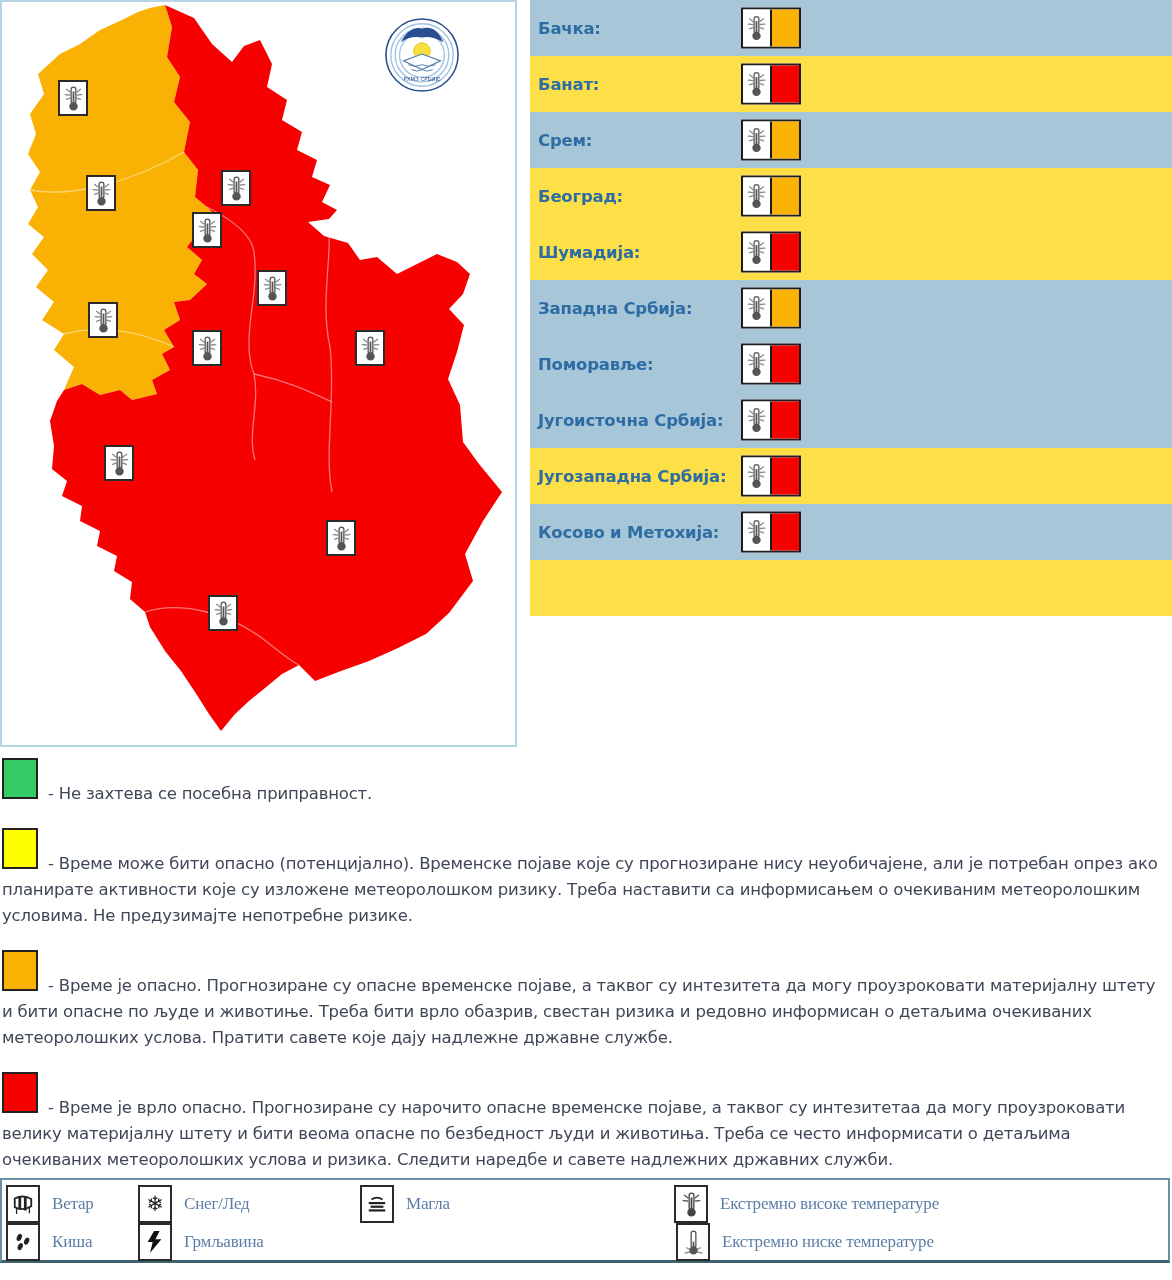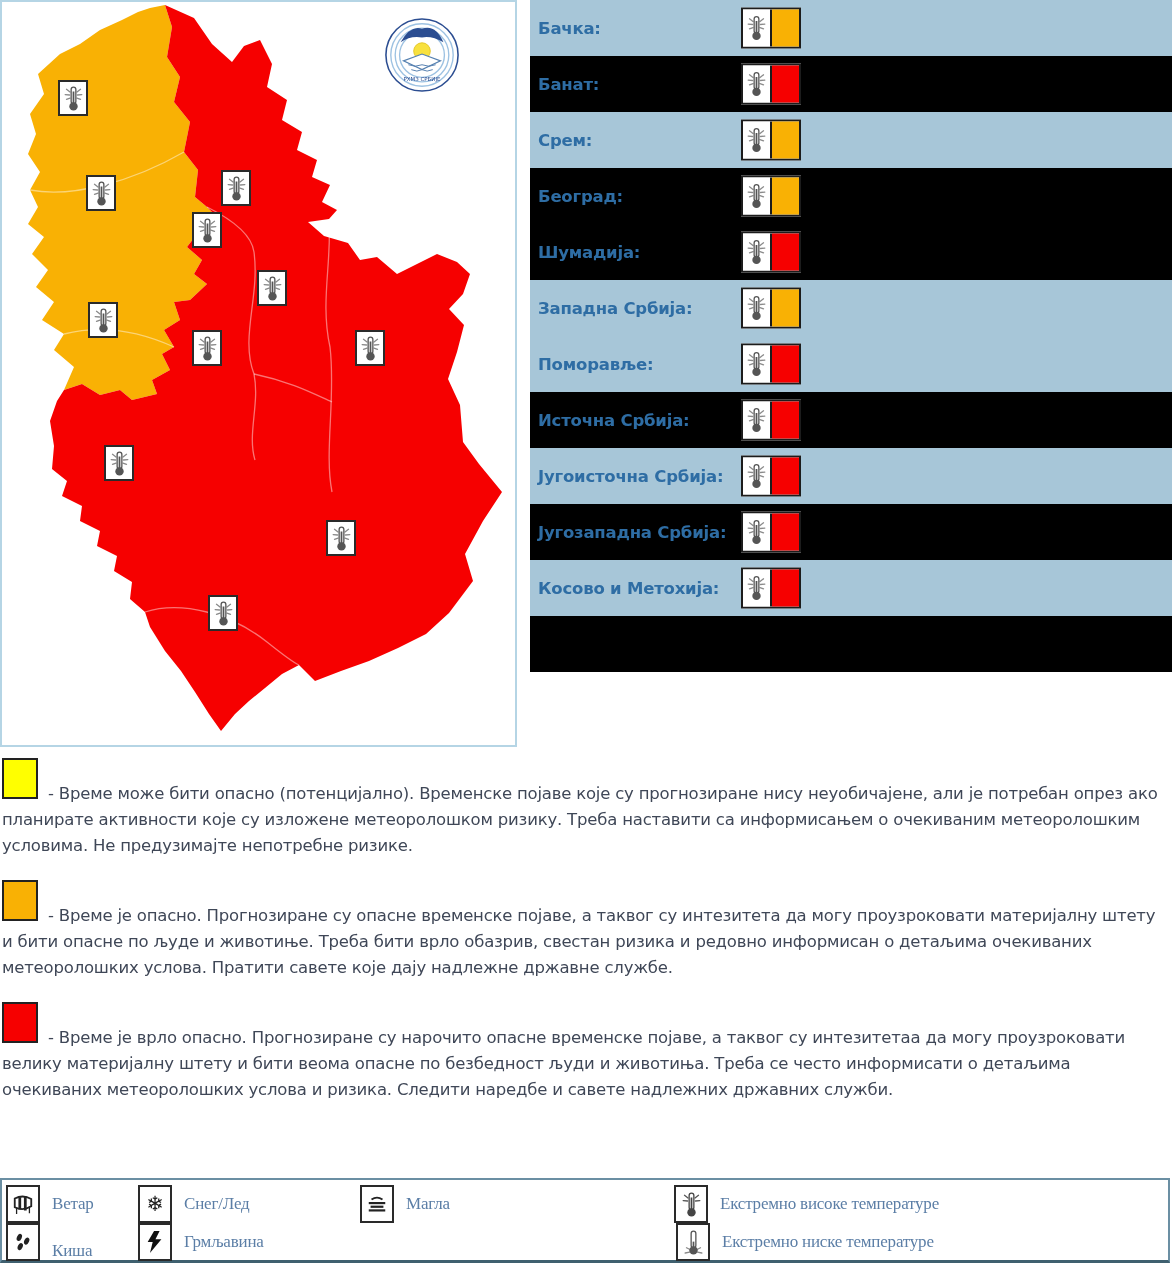--- a/index.html
+++ b/index.html
@@ -11,21 +11,21 @@
              border:2px solid #b5d5e5;}
   .map-svg{position:absolute;left:0;top:0;}
   .logo{position:absolute;left:381px;top:14px;width:78px;height:78px;}
   .map-icon{position:absolute;width:26px;height:32px;background:#fff;border:2px solid #2a2a2a;
             display:flex;align-items:center;justify-content:center;}
 
   
   .regions-panel{position:absolute;left:530px;top:0;width:642px;}
   .region-row{position:relative;height:56px;display:flex;align-items:center;}
   .row-dark{background:#a7c6d8;}
-  .row-light{background:#000000;}
+  .row-light{background:#fde047;}
   .region-label{padding-left:8px;font-size:16.5px;font-weight:bold;color:#2e6da4;letter-spacing:-0.2px;}
   .warn-indicator{position:absolute;left:211px;top:50%;transform:translateY(-50%);
                   display:inline-flex;border:2px solid #1c1c1c;background:#fff;}
   .warn-cell{width:27px;height:37px;display:flex;align-items:center;justify-content:center;}
   .warn-cell.white{background:#fff;border-right:2px solid #1c1c1c;}
 
   
   .legend-section{position:absolute;left:2px;top:758px;width:1166px;color:#3f4757;
                   font-size:16.5px;line-height:26px;letter-spacing:-0.2px;}
   .level-item{margin-bottom:21px;}
@@ -400,41 +400,20 @@
     </g>
     <rect x="9.3" y="2" width="5.4" height="19" rx="2.7" fill="#fff" stroke="#555" stroke-width="1.5"></rect>
     <rect x="11" y="7" width="2" height="14" fill="#555"></rect>
     <circle cx="12" cy="24" r="4.8" fill="#555"></circle>
   </svg>
 </span>
       <span class="warn-cell color" style="background: rgb(246, 0, 0);"></span>
     </span>
   </div>
 
-  <div class="region-row row-light">
-    <span class="region-label">Источна Србија:</span>
-    <span class="warn-indicator">
-      <span class="warn-cell white">
-  <svg viewBox="0 0 24 30" width="21" height="27">
-    <g stroke="#8a8a8a" stroke-width="1.5" stroke-linecap="round">
-      <line x1="4" y1="4.5" x2="8" y2="7.5"></line>
-                <line x1="2.5" y1="10.5" x2="7.5" y2="11"></line>
-      <line x1="20" y1="4.5" x2="16" y2="7.5"></line>
-                <line x1="21.5" y1="10.5" x2="16.5" y2="11"></line>
-      <line x1="4" y1="16" x2="8" y2="14.5"></line>
-                <line x1="20" y1="16" x2="16" y2="14.5"></line>
-    </g>
-    <rect x="9.3" y="2" width="5.4" height="19" rx="2.7" fill="#fff" stroke="#555" stroke-width="1.5"></rect>
-    <rect x="11" y="7" width="2" height="14" fill="#555"></rect>
-    <circle cx="12" cy="24" r="4.8" fill="#555"></circle>
-  </svg>
-</span>
-      <span class="warn-cell color" style="background: rgb(246, 0, 0);"></span>
-    </span>
-  </div>
 
   <div class="region-row row-dark">
     <span class="region-label">Југоисточна Србија:</span>
     <span class="warn-indicator">
       <span class="warn-cell white">
   <svg viewBox="0 0 24 30" width="21" height="27">
     <g stroke="#8a8a8a" stroke-width="1.5" stroke-linecap="round">
       <line x1="4" y1="4.5" x2="8" y2="7.5"></line>
                 <line x1="2.5" y1="10.5" x2="7.5" y2="11"></line>
       <line x1="20" y1="4.5" x2="16" y2="7.5"></line>
@@ -491,20 +470,23 @@
     <circle cx="12" cy="24" r="4.8" fill="#555"></circle>
   </svg>
 </span>
       <span class="warn-cell color" style="background: rgb(246, 0, 0);"></span>
     </span>
   </div>
 <div class="region-row row-light"></div>
     </div>
 
   <div class="legend-section">
+    <div class="level-item">
+      <span class="level-square" style="background: rgb(51, 204, 102);"></span><span>- Не захтева се посебна приправност.</span>
+    </div>
     <div class="level-item">
       <span class="level-square" style="background: rgb(255, 255, 0);"></span><span>- Време може бити опасно (потенцијално). Временске појаве које су прогнозиране нису неуобичајене, али је потребан опрез ако планирате активности које су изложене метеоролошком ризику. Треба наставити са информисањем о очекиваним метеоролошким условима. Не предузимајте непотребне ризике.</span>
     </div>
     <div class="level-item">
       <span class="level-square" style="background: rgb(249, 177, 4);"></span><span>- Време је опасно. Прогнозиране су опасне временске појаве, а таквог су интезитета да могу проузроковати материјалну штету и бити опасне по људе и животиње. Треба бити врло обазрив, свестан ризика и редовно информисан о детаљима очекиваних метеоролошких услова. Пратити савете које дају надлежне државне службе.</span>
     </div>
     <div class="level-item">
       <span class="level-square" style="background: rgb(246, 0, 0);"></span><span>- Време је врло опасно. Прогнозиране су нарочито опасне временске појаве, а таквог су интезитетаа да могу проузроковати велику материјалну штету и бити веома опасне по безбедност људи и животиња. Треба се често информисати о детаљима очекиваних метеоролошких услова и ризика. Следити наредбе и савете надлежних државних служби.</span>
     </div>
   </div>
@@ -551,21 +533,21 @@
               <line x1="21.5" y1="10.5" x2="16.5" y2="11"></line>
           </g>
           <rect x="9.3" y="2" width="5.4" height="19" rx="2.7" fill="#fff" stroke="#444" stroke-width="1.5"></rect>
           <rect x="11" y="7" width="2" height="14" fill="#444"></rect>
           <circle cx="12" cy="24" r="4.8" fill="#444"></circle>
         </svg>
       </span>
       <span class="hz-label">Екстремно високе температуре</span>
     </div>
 
-    <div class="hz-cell" style="left:4px;top:43px;align-items:flex-end;">
+    <div class="hz-cell" style="left:4px;top:43px;">
       <span class="hz-icon">
         <svg viewBox="0 0 24 24" width="22" height="22">
           <ellipse cx="8" cy="7" rx="2.6" ry="4" transform="rotate(25 8 7)" fill="#222"></ellipse>
           <ellipse cx="16" cy="11" rx="2.6" ry="4" transform="rotate(25 16 11)" fill="#222"></ellipse>
           <ellipse cx="9" cy="17" rx="2.6" ry="4" transform="rotate(25 9 17)" fill="#222"></ellipse>
         </svg>
       </span>
       <span class="hz-label">Киша</span>
     </div>
 

